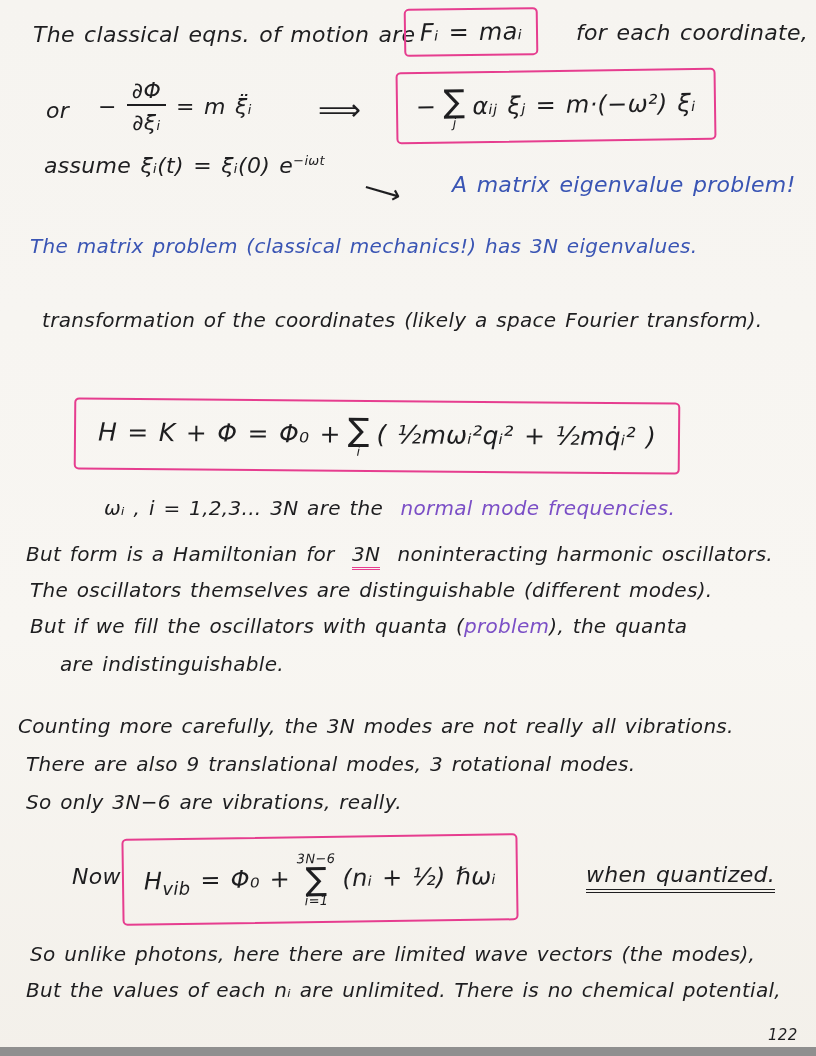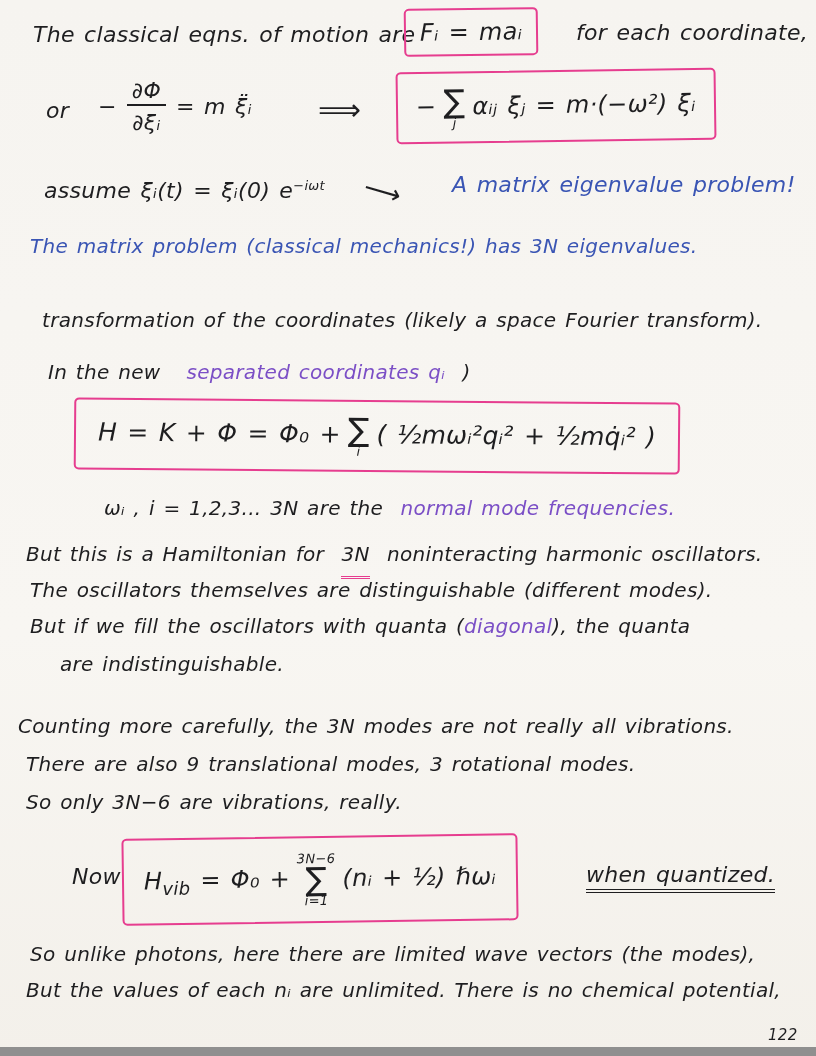--- a/index.html
+++ b/index.html
@@ -40,21 +40,21 @@
   .tilt-r{transform:rotate(0.5deg);}
   .frac{display:inline-block;text-align:center;vertical-align:middle;line-height:1.15;font-size:22px;}
   .frac .num{display:block;border-bottom:2px solid var(--ink);padding:0 5px 1px;}
   .frac .den{display:block;padding-top:4px;}
   .sum{display:inline-flex;flex-direction:column;align-items:center;vertical-align:middle;line-height:1;margin:0 7px;}
   .sum .top{font-size:13px;margin-bottom:-2px;}
   .sum .sym{font-size:32px;font-style:normal;}
   .sum .bot{font-size:13px;margin-top:-1px;}
   sup{font-size:13px;}
   sub{font-size:18px;}
-  .u-pink{border-bottom:3px double var(--pink);padding-bottom:10px;}
+  .u-pink{border-bottom:3px double var(--pink);padding-bottom:1px;}
   .u-double{border-bottom:4px double var(--ink);padding-bottom:2px;}
   .arrow{font-style:normal;}
   .bottom-strip{position:absolute;left:0;bottom:0;width:100%;height:9px;background:#8f8f8f;}
   .flexrow{display:flex;align-items:center;gap:10px;}
   .pagenum{position:absolute;font-size:15px;}
 </style>
 </head>
 <body>
 
 <div class="page">
@@ -73,54 +73,49 @@
     <span>= m ξ̈ᵢ</span>
   </div>
   <div class="line arrow" style="left:318px;top:92px;font-size:30px">⟹</div>
   <div class="pinkbox tilt-l" style="left:396px;top:70px;padding:12px 18px">
     <span>−</span><span class="sum">
         <span class="sym">∑</span>
         <span class="bot">j</span>
       </span><span>αᵢⱼ ξⱼ = m·(−ω²) ξᵢ</span>
   </div>
 
-  <div class="line" style="left:44px;top:178px">
+  <div class="line" style="left:44px;top:153px">
     <span>assume   ξᵢ(t) = ξᵢ(0) e</span><sup>−iωt</sup>
   </div>
   <div class="line arrow" style="left:364px;top:176px;font-size:26px;transform:rotate(16deg)">⟶</div>
   <div class="line blue" style="left:452px;top:172px">A matrix eigenvalue problem!</div>
 
   <div class="line blue sz23" style="left:30px;top:234px">The matrix problem (classical mechanics!) has 3N eigenvalues.</div>
   <div class="line sz23" style="left:42px;top:308px">transformation of the coordinates (likely a space Fourier transform).</div>
-  <div class="line sz23" style="left:48px;top:360px">
-    <span>In the new</span>&nbsp;&nbsp;
-    <span class="purple">separated coordinates qᵢ</span>&nbsp;
-    <span>)</span>
-  </div>
 
   <div class="pinkbox tilt-r" style="left:74px;top:400px;padding:12px 22px;font-size:25px">
     <span>H = K + Φ  =  Φ₀ +</span><span class="sum">
         <span class="sym">∑</span>
         <span class="bot">i</span>
       </span><span>( ½mωᵢ²qᵢ² + ½mq̇ᵢ² )</span>
   </div>
 
   <div class="line sz23" style="left:104px;top:496px">
     <span>ωᵢ , i = 1,2,3... 3N  are the</span>&nbsp;
     <span class="purple">normal mode frequencies.</span>
   </div>
 
   <div class="line sz23" style="left:26px;top:542px">
-    <span>But this is a Hamiltonian for</span>&nbsp;
+    <span>But form is a Hamiltonian for</span>&nbsp;
     <span class="u-pink">3N</span>&nbsp;
     <span>noninteracting harmonic oscillators.</span>
   </div>
   <div class="line sz23" style="left:30px;top:578px">The oscillators themselves are distinguishable (different modes).</div>
   <div class="line sz23" style="left:30px;top:614px">
-    <span>But if we fill the oscillators with quanta (</span><span class="purple">diagonal</span><span>), the quanta</span>
+    <span>But if we fill the oscillators with quanta (</span><span class="purple">problem</span><span>), the quanta</span>
   </div>
   <div class="line sz23" style="left:60px;top:652px">are indistinguishable.</div>
 
   <div class="line sz23" style="left:18px;top:714px">Counting more carefully, the 3N modes are not really all vibrations.</div>
   <div class="line sz23" style="left:26px;top:752px">There are also  9 translational modes,  3 rotational modes.</div>
   <div class="line sz23" style="left:26px;top:790px">So only  3N−6  are vibrations, really.</div>
 
   <div class="line" style="left:72px;top:864px">Now</div>
   <div class="pinkbox tilt-l" style="left:122px;top:836px;padding:14px 20px">
     <span><span>H</span><sub>vib</sub></span>

